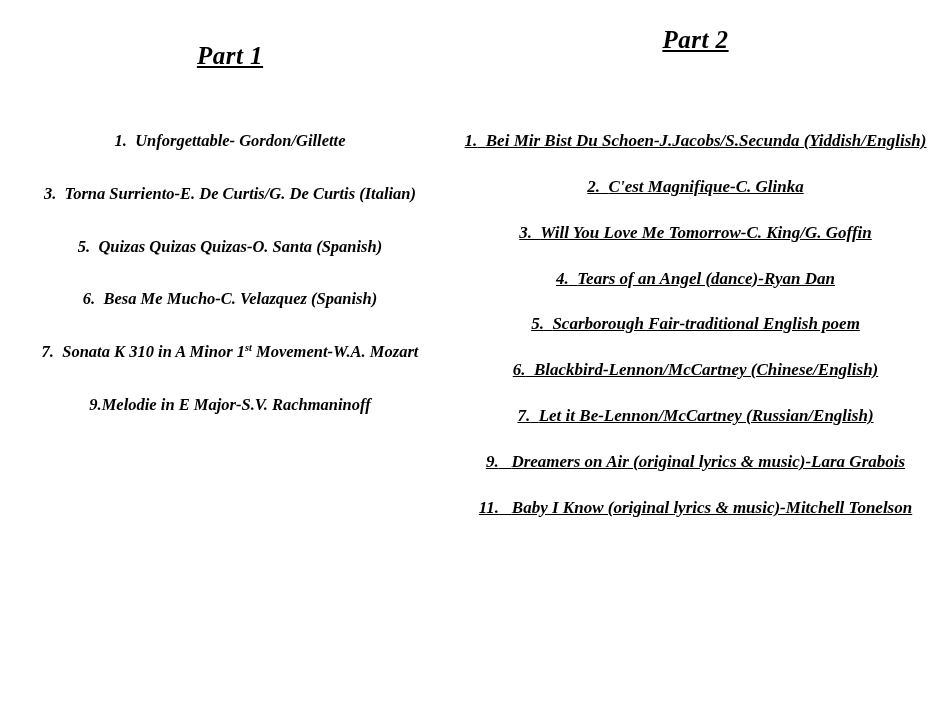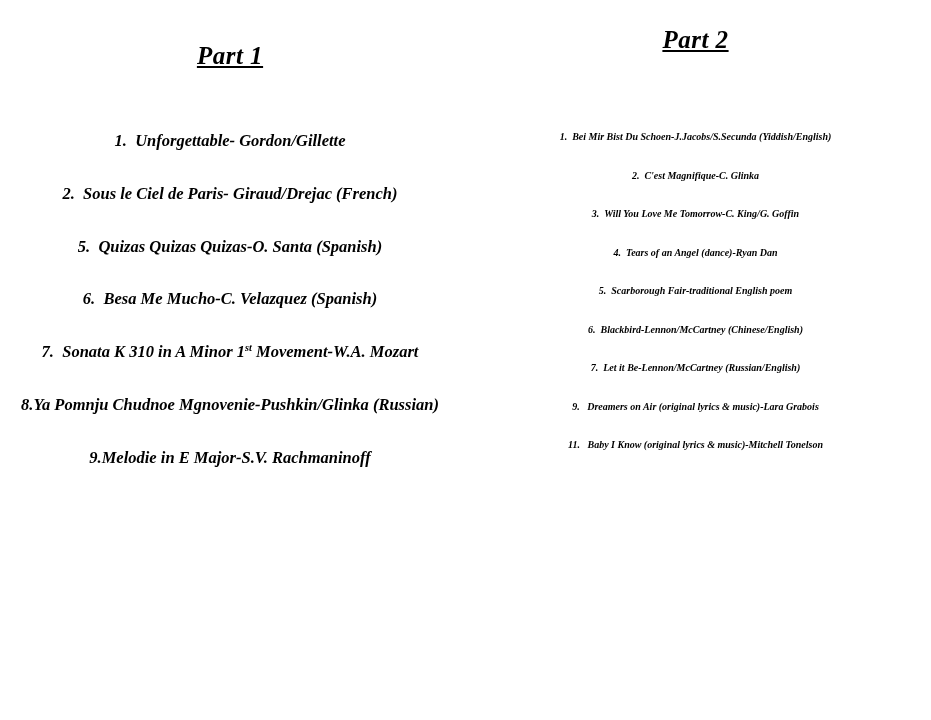--- a/index.html
+++ b/index.html
@@ -59,43 +59,43 @@
   .song-item {
     text-align: center;
     font-style: italic;
     font-weight: bold;
     font-size: 16.5px;
     line-height: 1.05;
     margin-bottom: 35.5px;
     white-space: nowrap;
   }
   .col-right .song-item {
-    font-size: 10px;
+    font-size: 17px;
     margin-bottom: 28px;
+    text-decoration: underline;
   }
   .song-item sup {
     font-size: 0.62em;
     vertical-align: super;
     line-height: 0;
   }
 </style>
 </head>
 <body>
 
 <div class="page">
 
   <div class="column col-left">
     <div class="col-title">Part 1</div>
     <ul class="song-list">
       <li class="song-item"><span>1.</span>&nbsp; <span>Unforgettable- Gordon/Gillette</span></li>
-      <li class="song-item"><span>2.</span>&nbsp; <span>Sous le Ciel de Paris- Giraud/Drejac (French)</span></li>
+      <li class="song-item"><span>3.</span>&nbsp; <span>Torna Surriento-E. De Curtis/G. De Curtis (Italian)</span></li>
       <li class="song-item"><span>5.</span>&nbsp; <span>Quizas Quizas Quizas-O. Santa (Spanish)</span></li>
       <li class="song-item"><span>6.</span>&nbsp; <span>Besa Me Mucho-C. Velazquez (Spanish)</span></li>
       <li class="song-item"><span>7.</span>&nbsp; <span>Sonata K 310 in A Minor 1</span><sup>st</sup><span> Movement-W.A. Mozart</span></li>
-      <li class="song-item"><span>8.</span><span>Ya Pomnju Chudnoe Mgnovenie-Pushkin/Glinka (Russian)</span></li>
       <li class="song-item"><span>9.</span><span>Melodie in E Major-S.V. Rachmaninoff</span></li>
     </ul>
   </div>
 
   <div class="column col-right">
     <div class="col-title">Part 2</div>
     <ul class="song-list">
       <li class="song-item"><span>1.</span>&nbsp; <span>Bei Mir Bist Du Schoen-J.Jacobs/S.Secunda (Yiddish/English)</span></li>
       <li class="song-item"><span>2.</span>&nbsp; <span>C'est Magnifique-C. Glinka</span></li>
       <li class="song-item"><span>3.</span>&nbsp; <span>Will You Love Me Tomorrow-C. King/G. Goffin</span></li>

